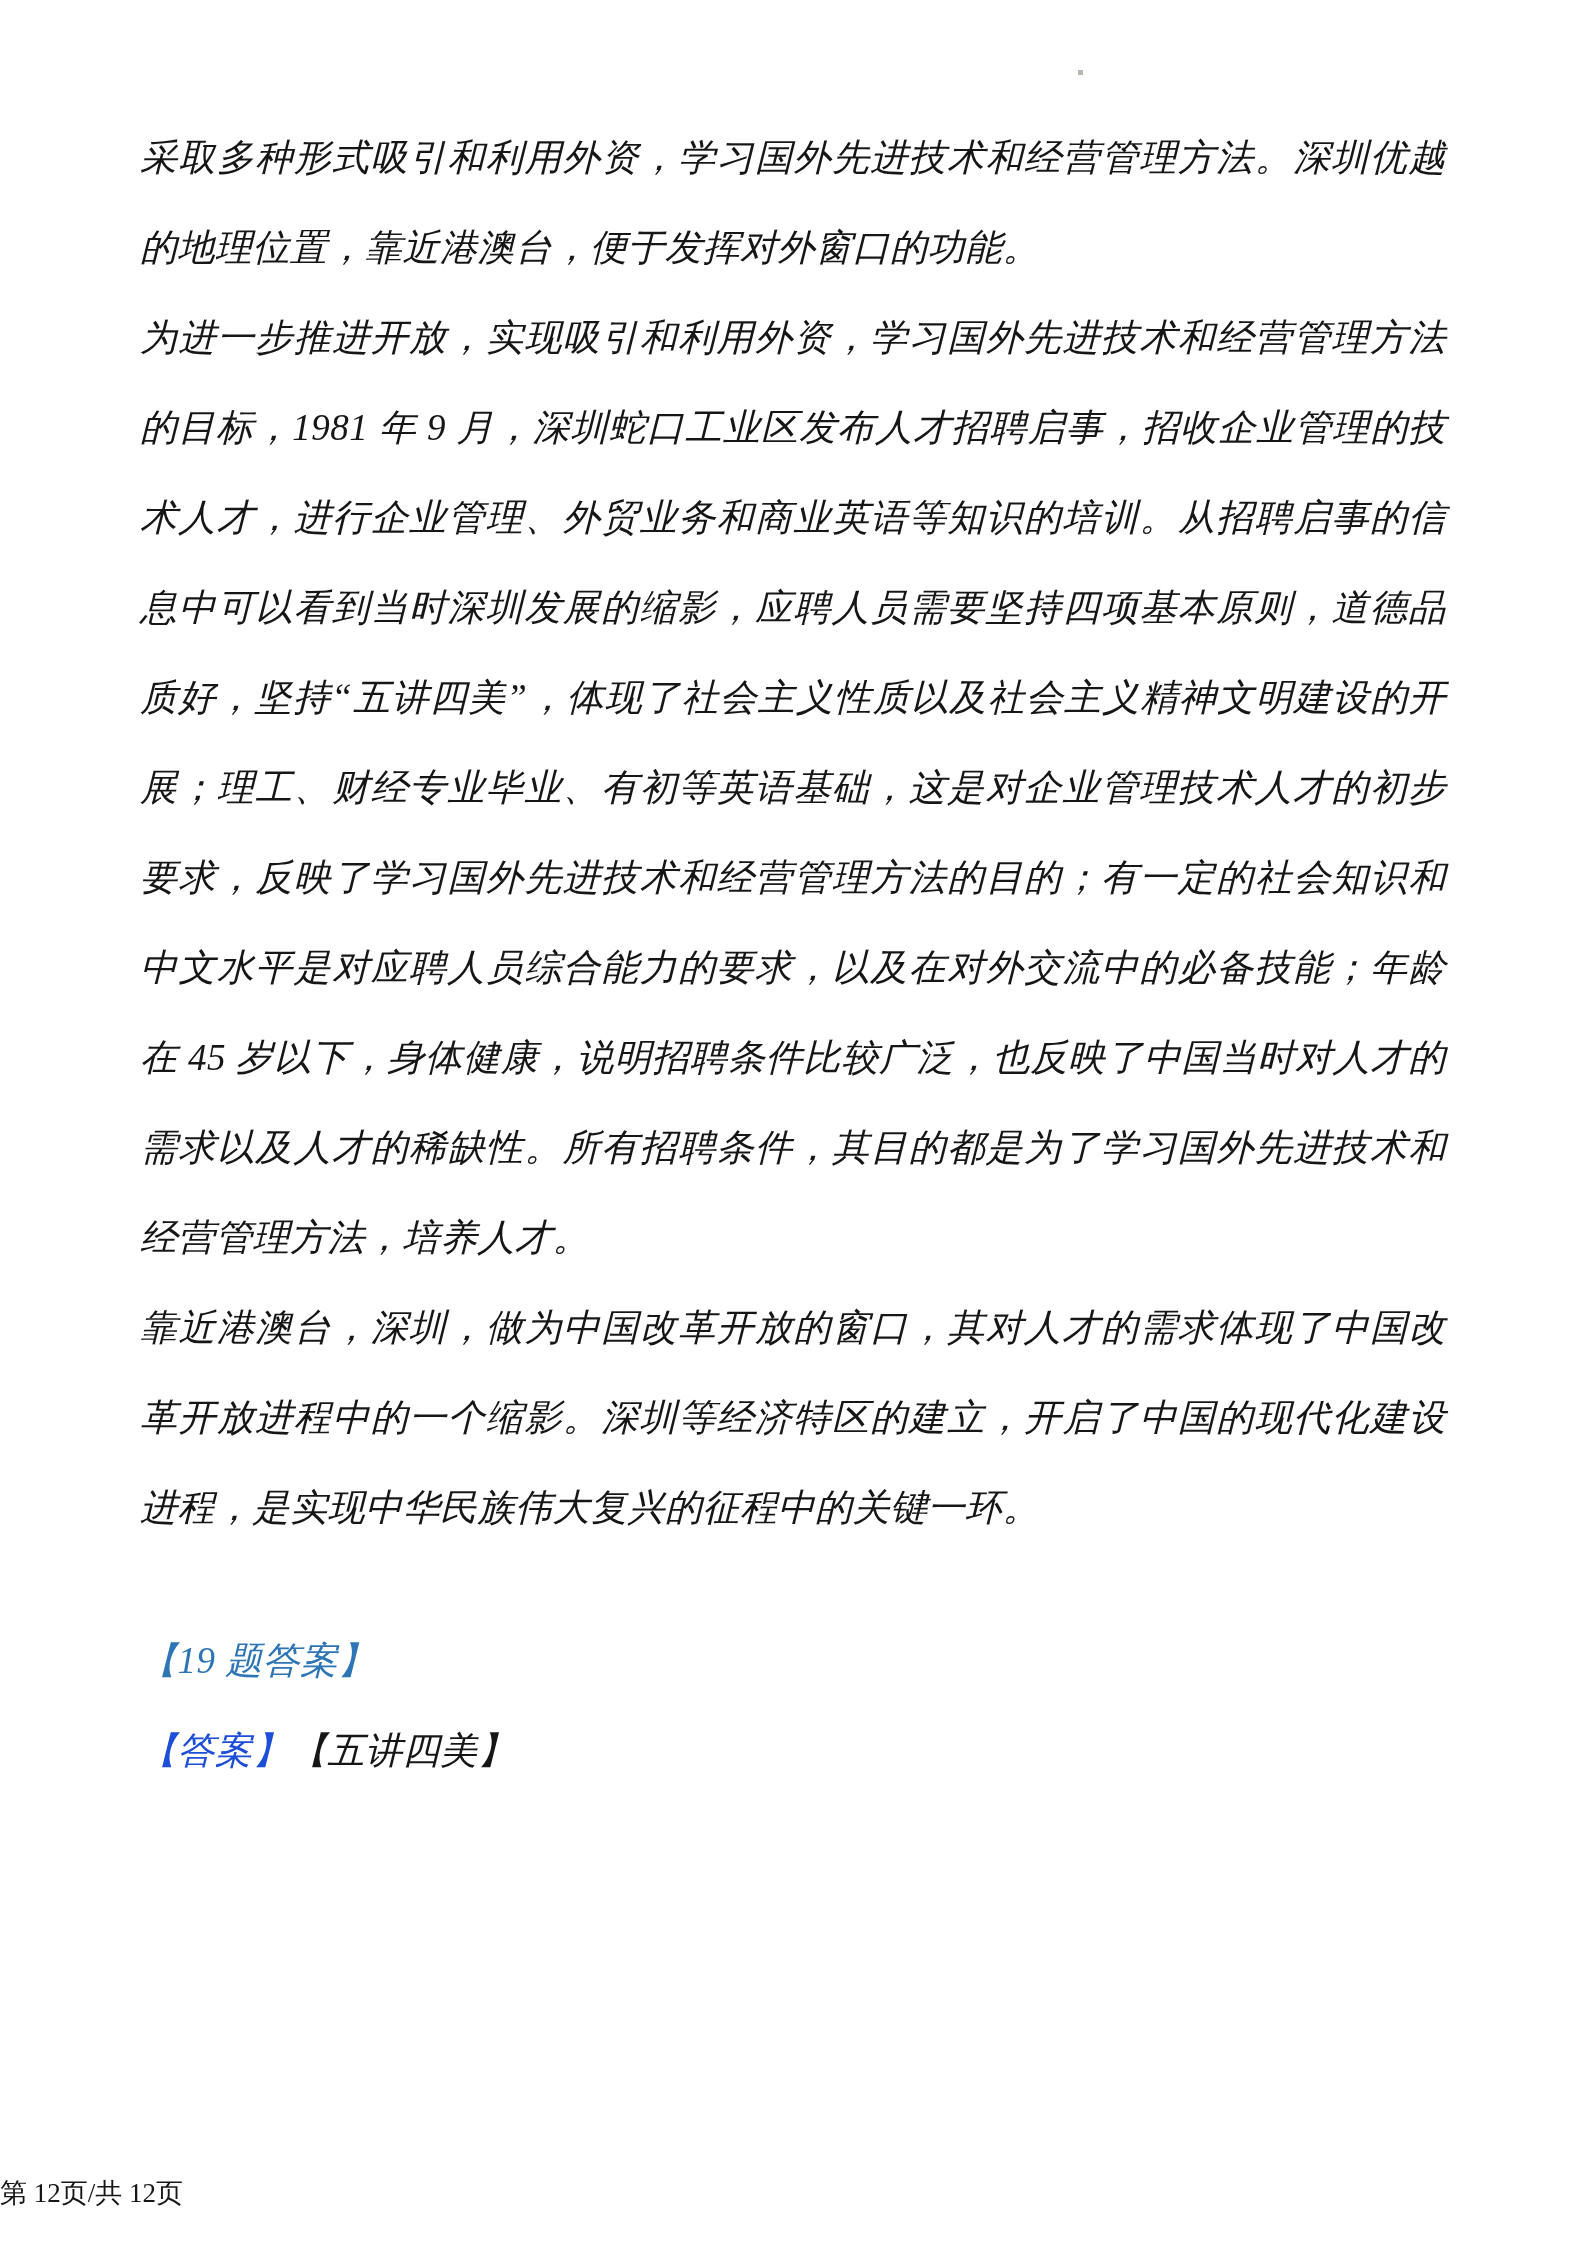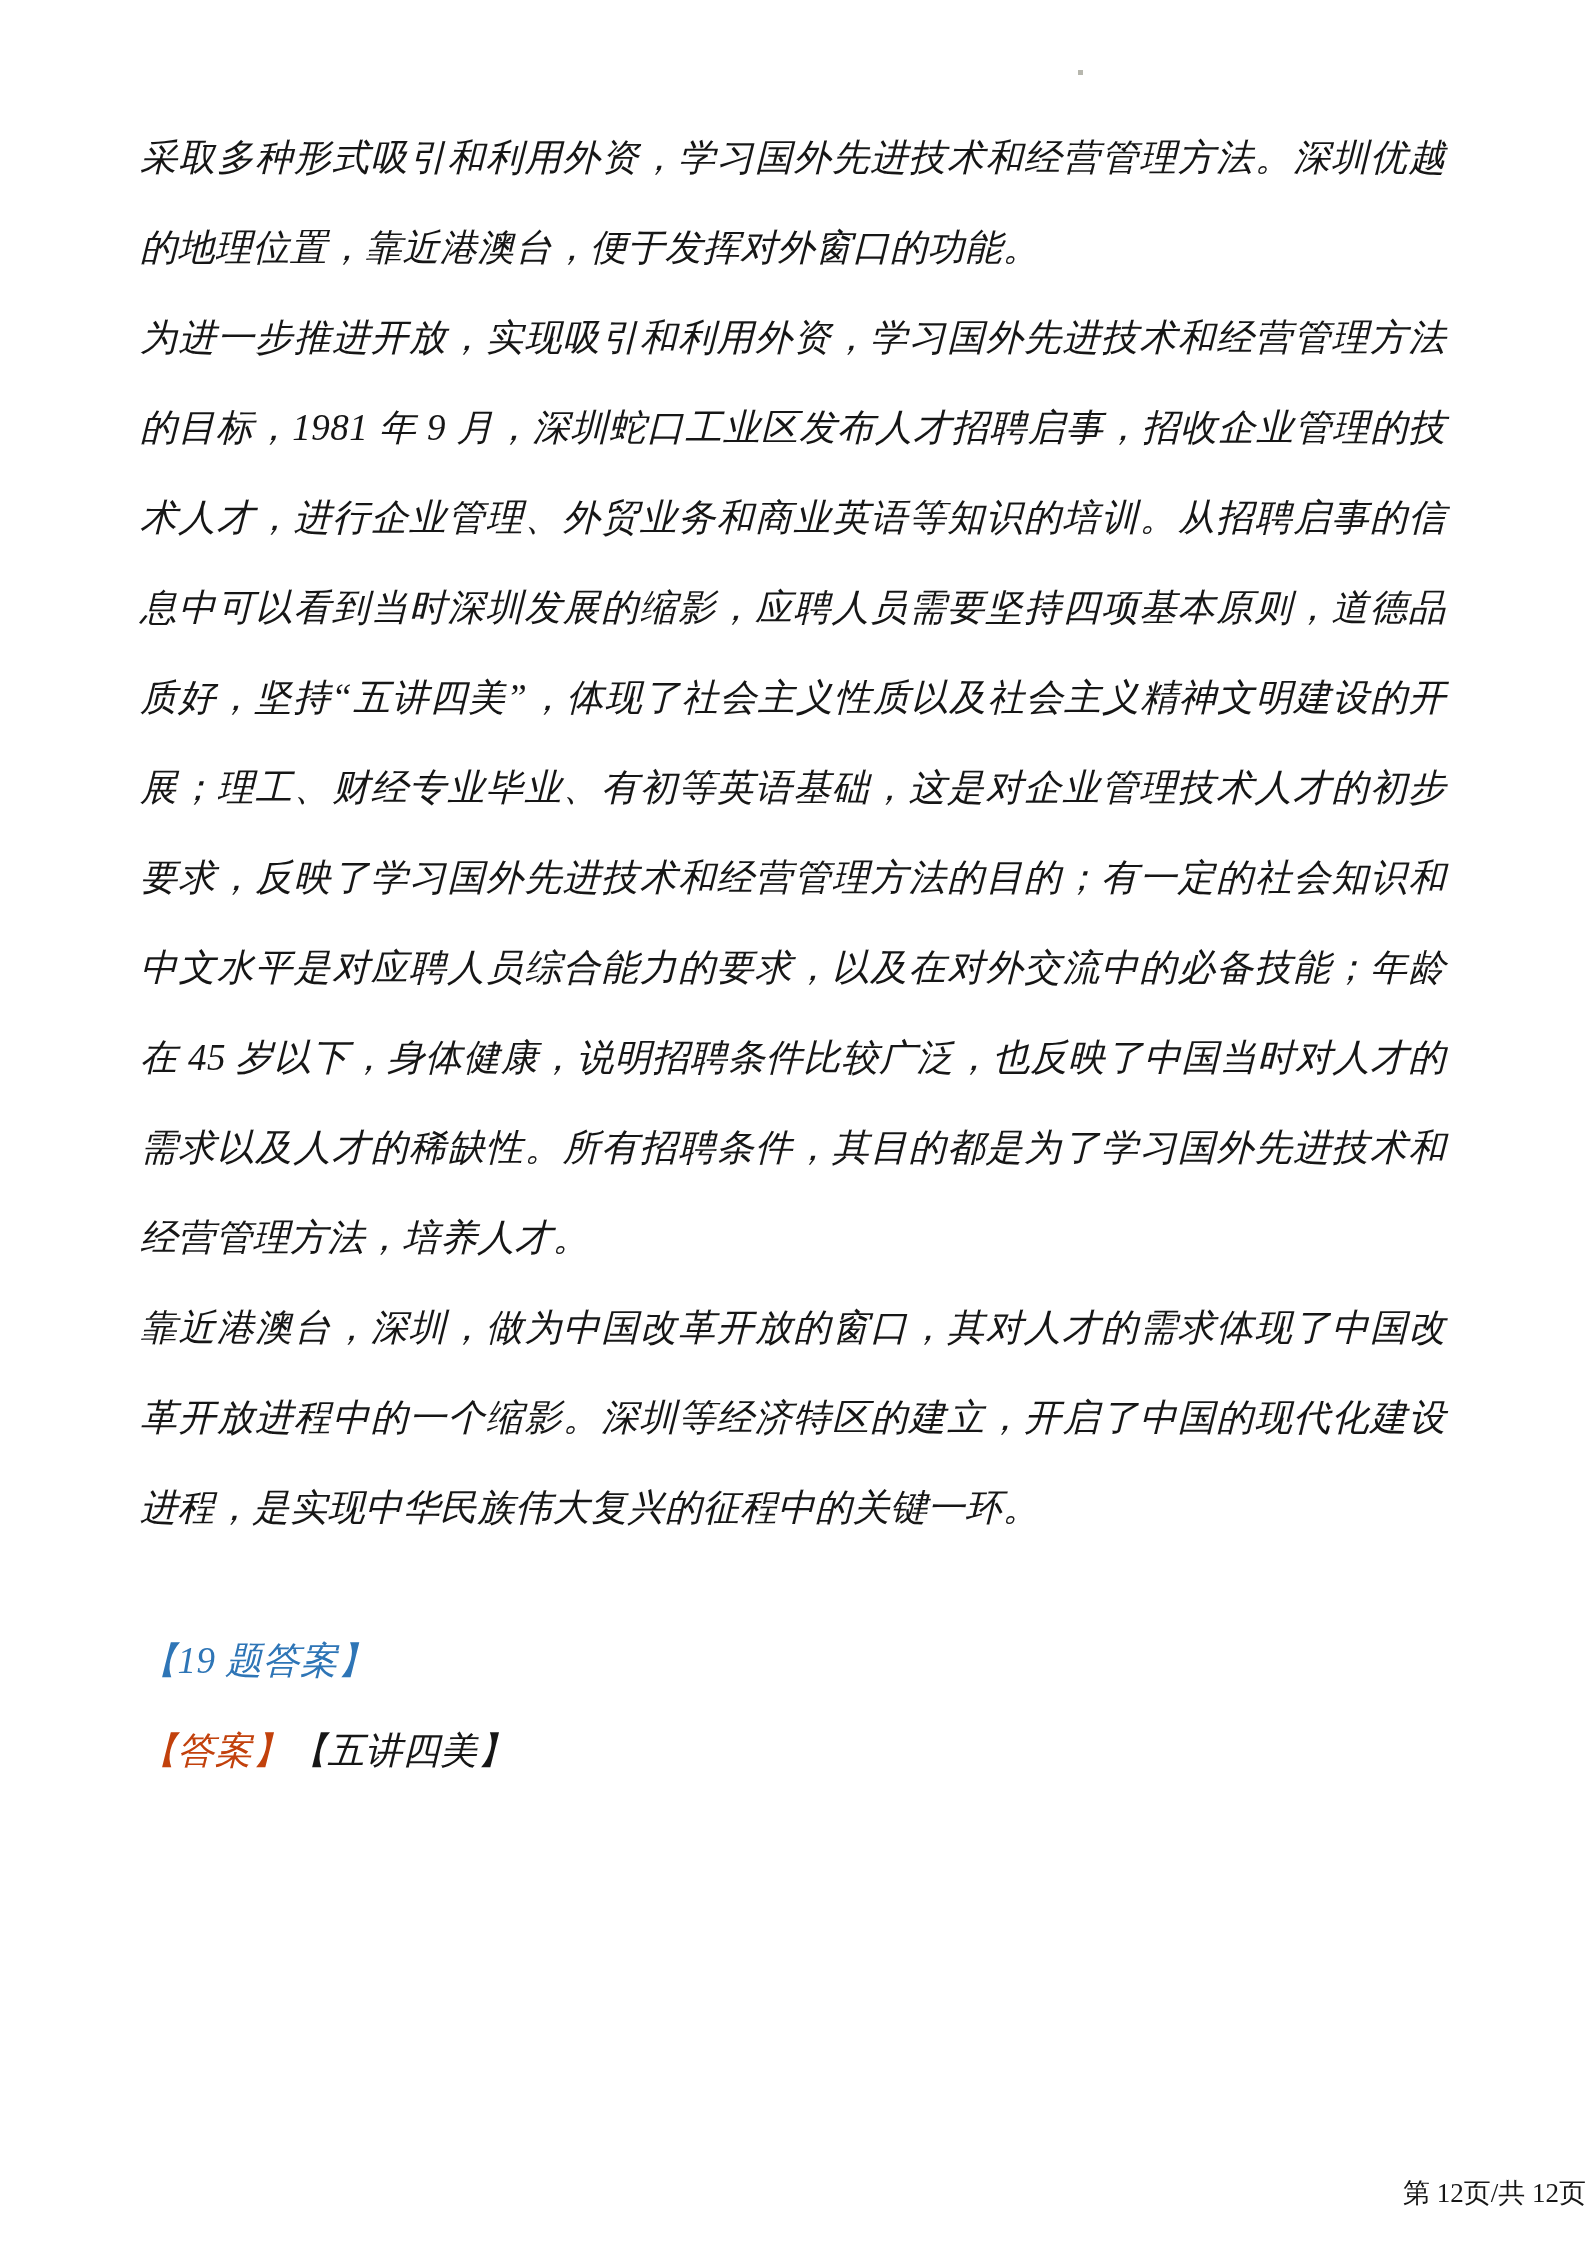--- a/index.html
+++ b/index.html
@@ -31,28 +31,28 @@
     text-justify: inter-character;
     letter-spacing: 0.5px;
     word-break: break-all;
     font-style: italic;
   }
   .heading {
     margin-top: 63px;
     color: #2E75B6;
   }
   .blue {
-    color: #c2410c;
+    color: #1d4ed8;
   }
   .footer {
     position: absolute;
     left: 0;
     top: 2176px;
     width: 100%;
-    text-align: right;
+    text-align: left;
     font-size: 27px;
     line-height: 34px;
     color: #161616;
   }
   .stray-dot {
     position: absolute;
     left: 1078px;
     top: 70px;
     width: 5px;
     height: 5px;

